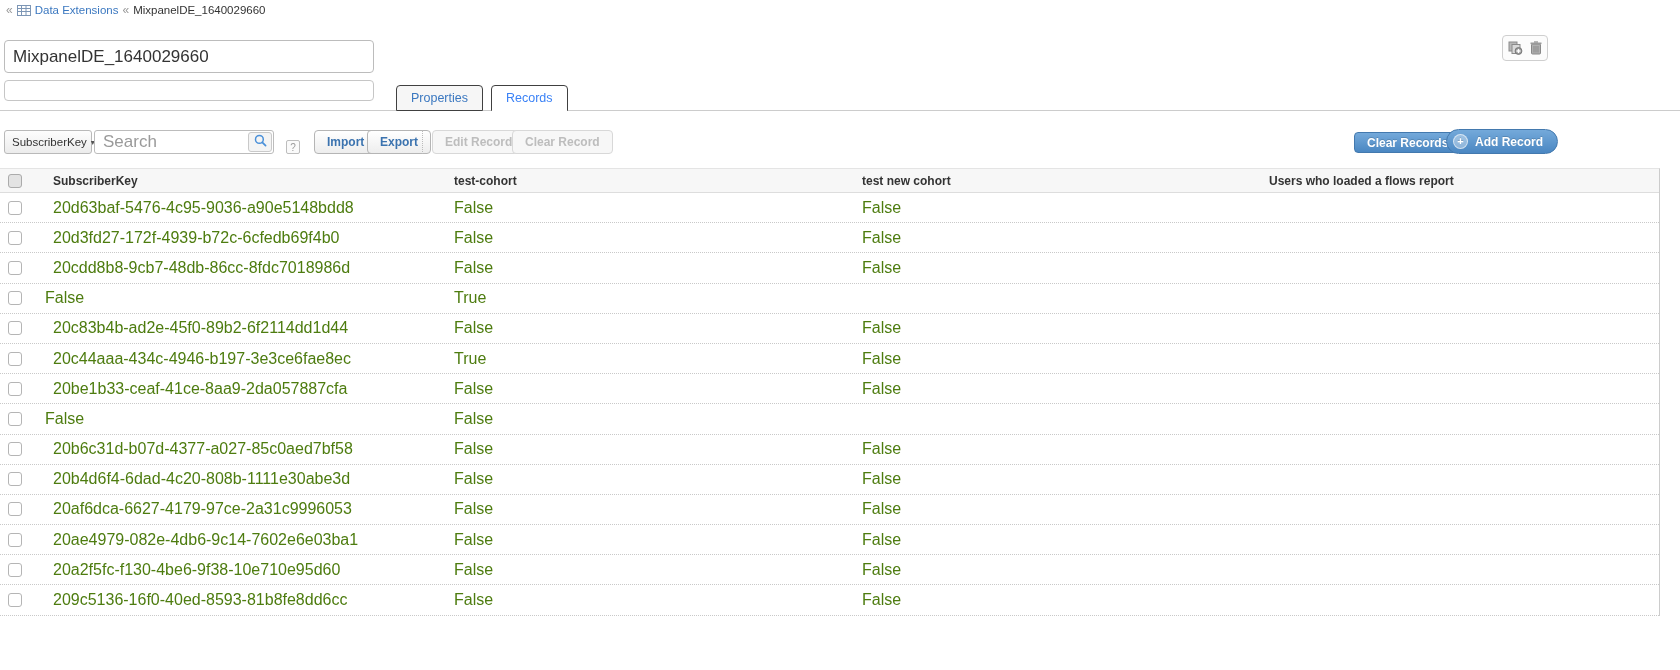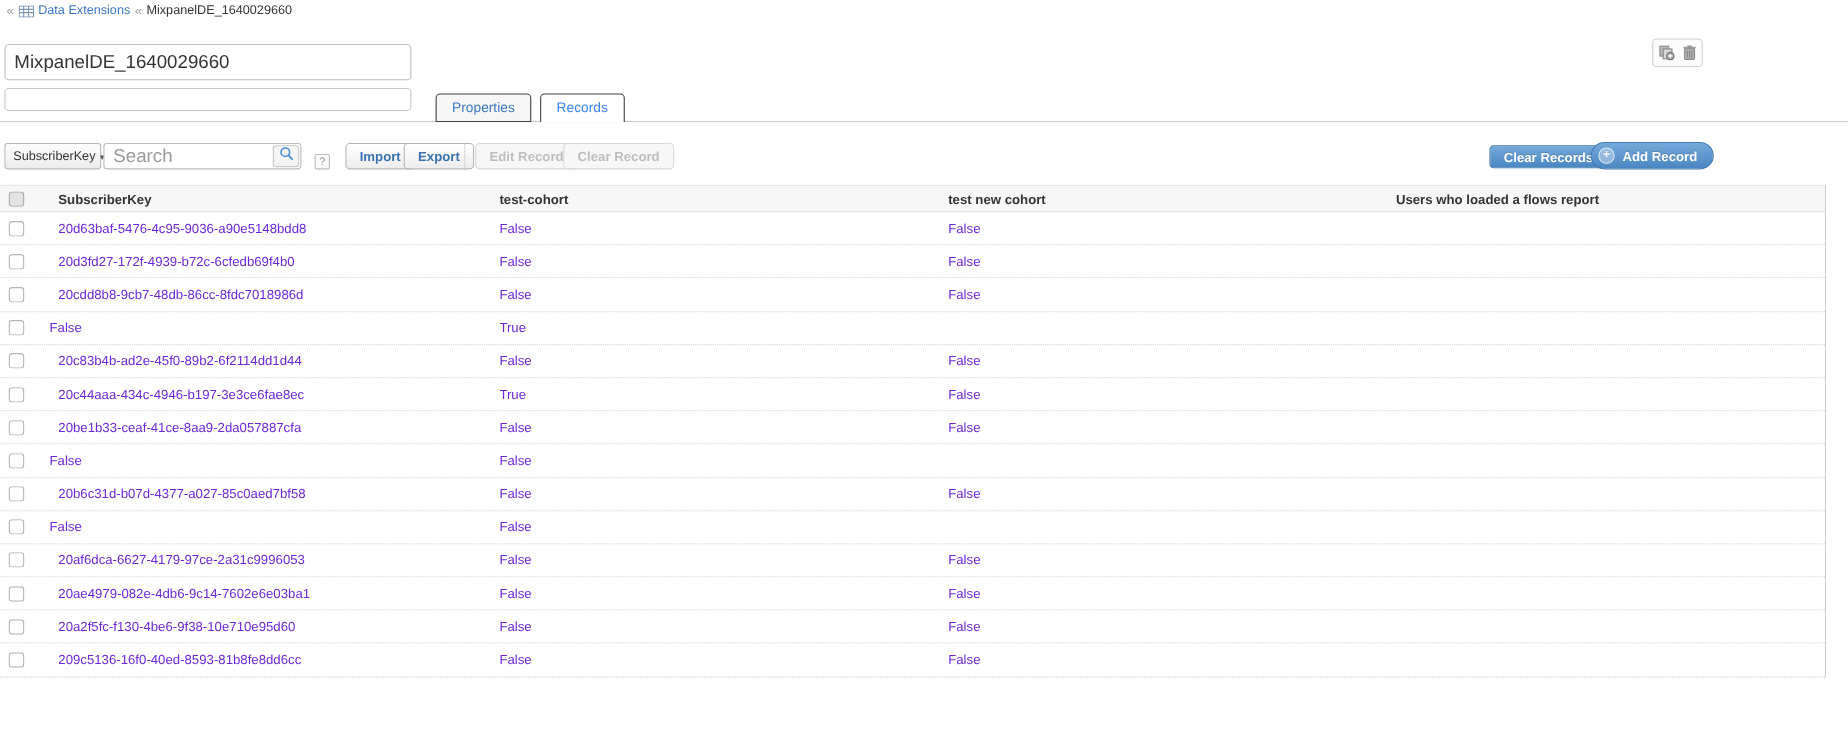--- a/index.html
+++ b/index.html
@@ -82,21 +82,21 @@
     font-size: 11px; color: #fff; font-weight: bold; line-height: 1; }
 
   
   .records-table { position: absolute; left: 0; top: 168px; width: 1660px;
     border-top: 1px solid #e4e4e4; border-right: 1px solid #cccccc; }
   .thead { display: grid; grid-template-columns: 45px 409px 408px 407px 1fr;
     height: 24px; align-items: center; background: #f7f7f7;
     border-bottom: 1px solid #dddddd; font-weight: bold; font-size: 12px; color: #333; }
   .trow { display: grid; grid-template-columns: 45px 409px 408px 407px 1fr;
     height: 30.2px; align-items: center; background: #ffffff;
-    border-bottom: 1px dotted #c9c9c9; font-size: 12px; color: #6d28d9; }
+    border-bottom: 1px dotted #c9c9c9; font-size: 16px; color: #4d7c0f; }
   .cell { overflow: hidden; white-space: nowrap; }
   .c-check { padding-left: 8px; display: flex; align-items: center; }
   .c-key { padding-left: 8px; }
   .checkbox { width: 14px; height: 14px; border: 1px solid #b5b5b5; border-radius: 3px;
     background: #ffffff; display: inline-block; cursor: pointer; }
   .checkbox-header { background: #e3e3e3; border-color: #ababab; }
 </style>
 </head>
 <body>
 
@@ -265,20 +265,21 @@
         </div>
         <div class="cell c-key">20b6c31d-b07d-4377-a027-85c0aed7bf58</div>
         <div class="cell">False</div>
         <div class="cell">False</div>
         <div class="cell"></div>
       </div>
       <div class="trow">
         <div class="cell c-check">
           <span class="checkbox"></span>
         </div>
+        <div class="cell c-key">20b4d6f4-6dad-4c20-808b-1111e30abe3d</div>
         <div class="cell">False</div>
         <div class="cell">False</div>
         <div class="cell"></div>
       </div>
       <div class="trow">
         <div class="cell c-check">
           <span class="checkbox"></span>
         </div>
         <div class="cell c-key">20af6dca-6627-4179-97ce-2a31c9996053</div>
         <div class="cell">False</div>

